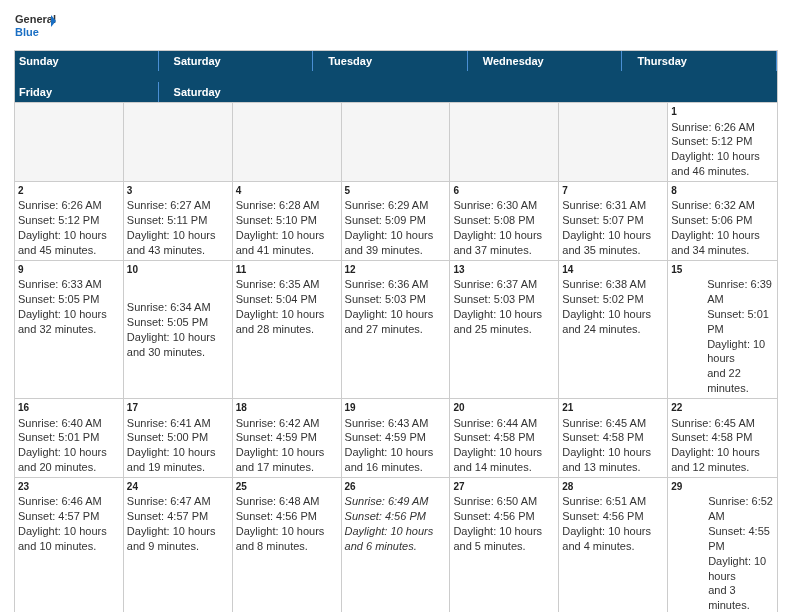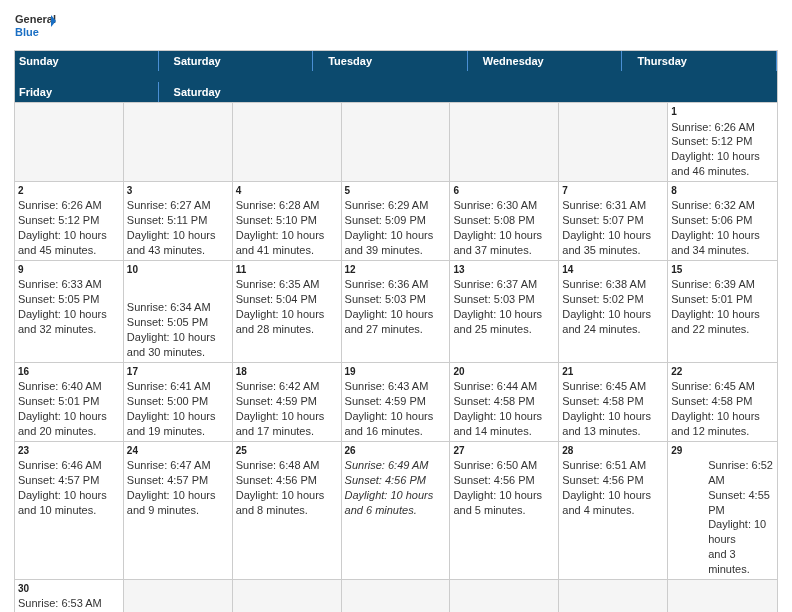--- a/index.html
+++ b/index.html
@@ -230,21 +230,21 @@
           </div>
           <div class="cal-cell">
             <span class="day-num">14</span>
             <div class="cell-text" style="white-space: pre-line;">Sunrise: 6:38 AM
 Sunset: 5:02 PM
 Daylight: 10 hours
 and 24 minutes.</div>
           </div>
           <div class="cal-cell">
             <span class="day-num">15</span>
-            <div class="cell-text" style="white-space: pre-line;">Sunrise: 6:39 AM
+            <div class="cell-text" style="white-space: pre-line; margin-left: 36px;">Sunrise: 6:39 AM
 Sunset: 5:01 PM
 Daylight: 10 hours
 and 22 minutes.</div>
           </div>
         </div>
         <div class="cal-week">
           <div class="cal-cell">
             <span class="day-num">16</span>
             <div class="cell-text" style="white-space: pre-line;">Sunrise: 6:40 AM
 Sunset: 5:01 PM

